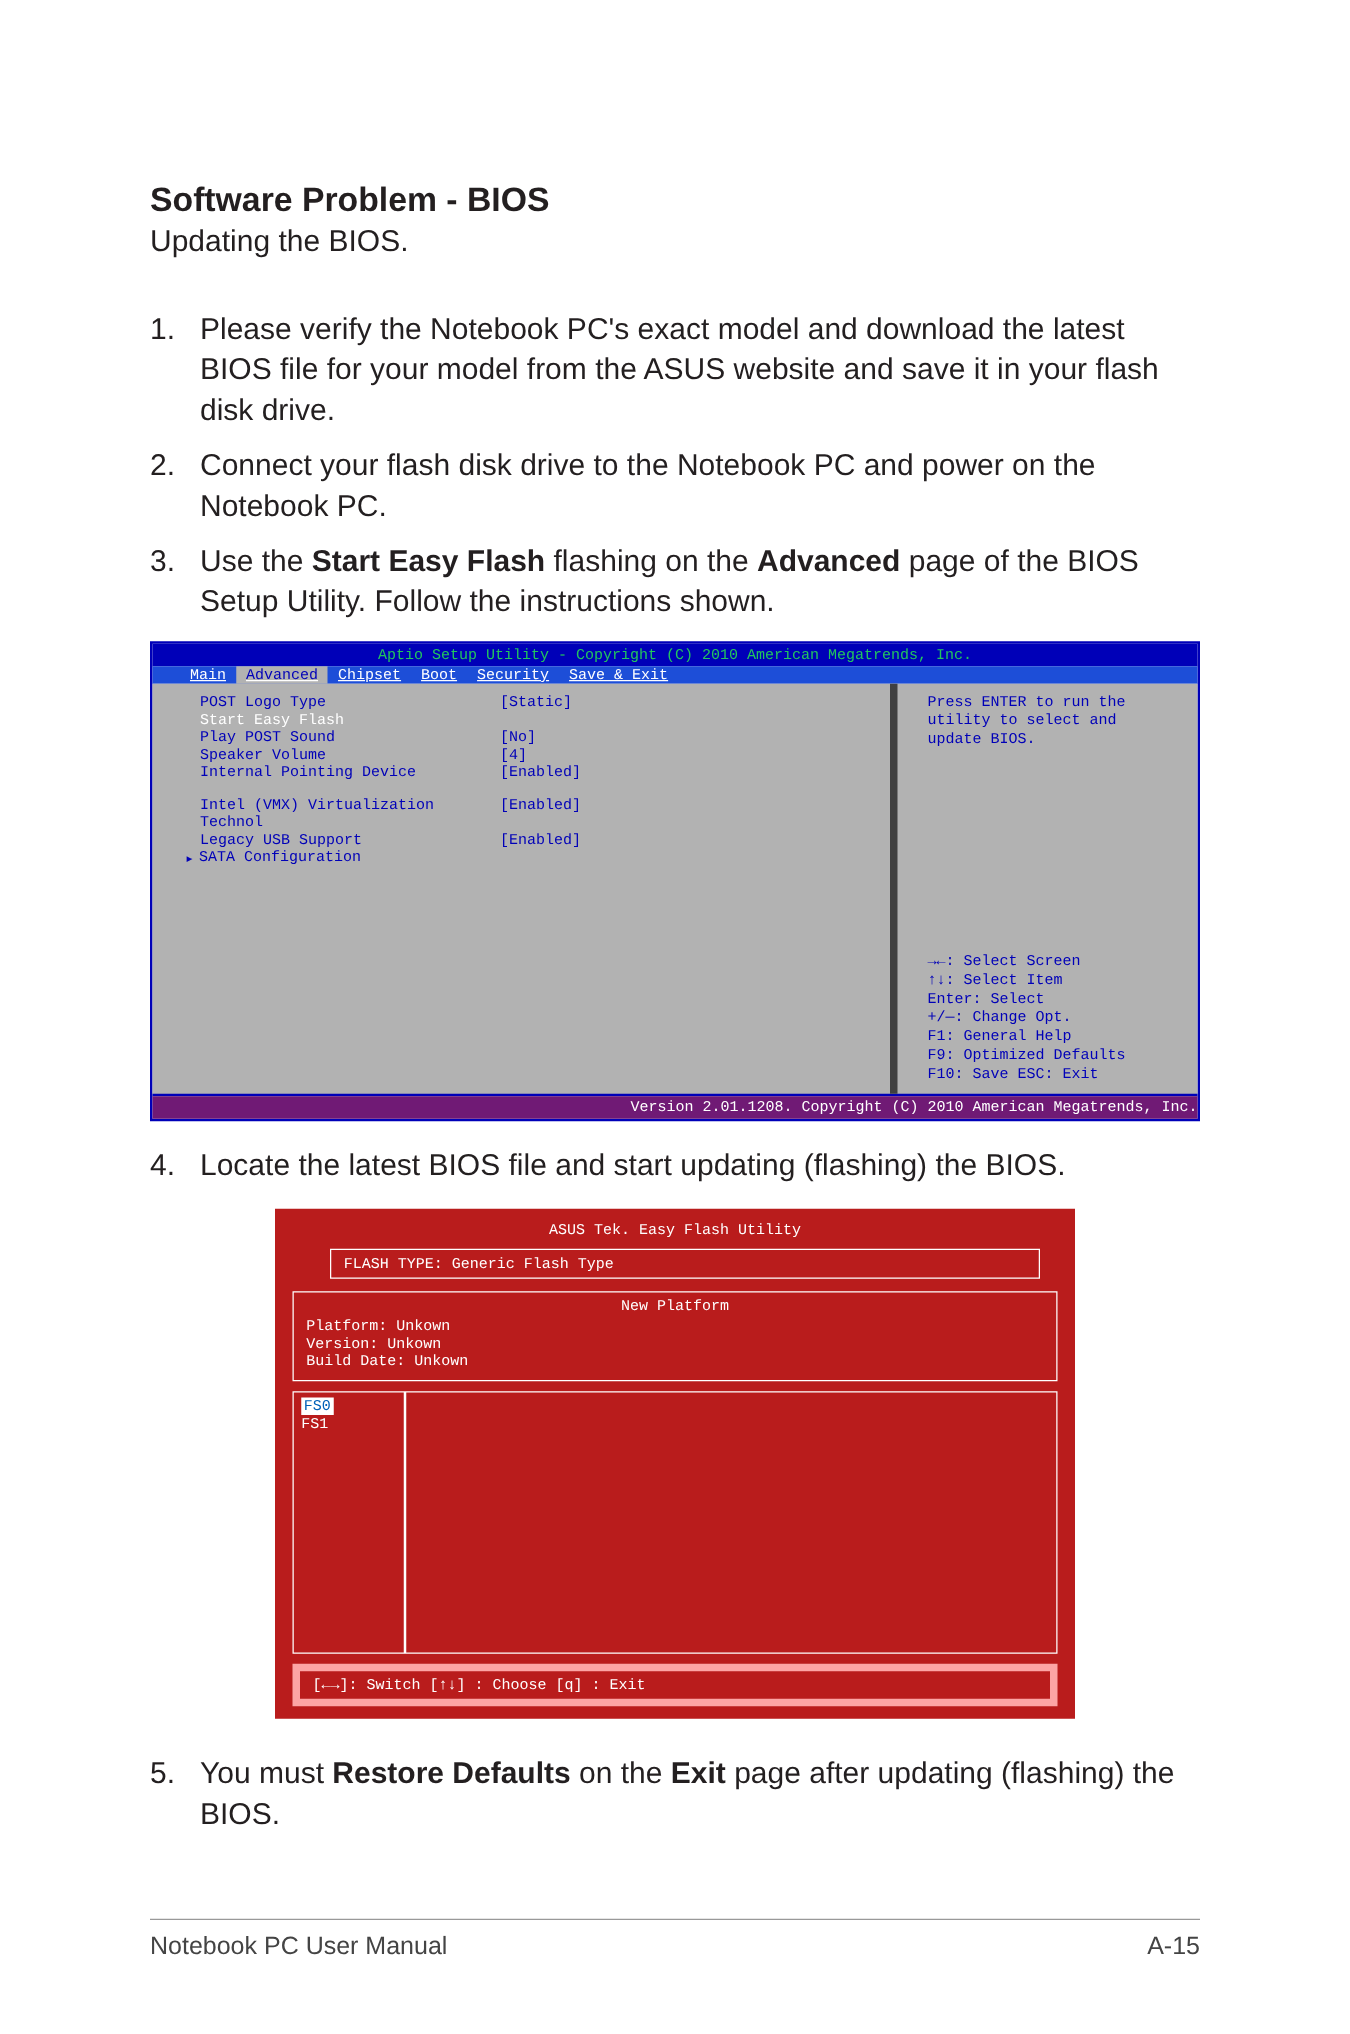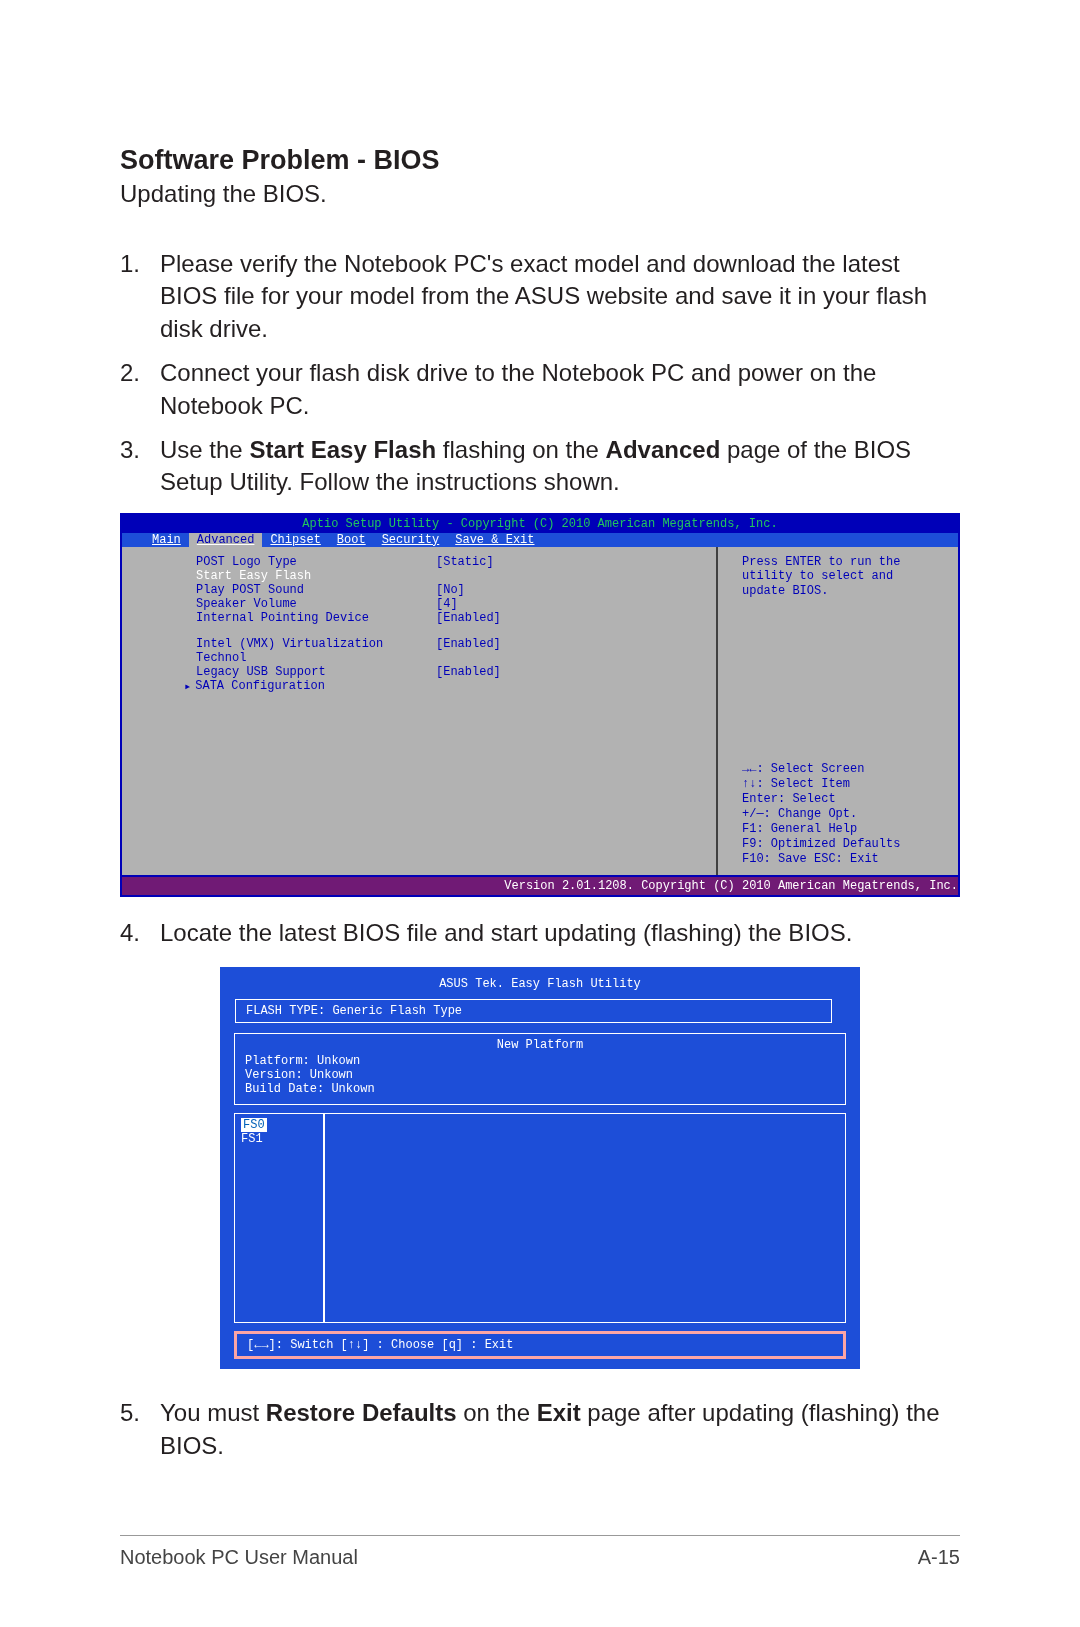--- a/index.html
+++ b/index.html
@@ -68,22 +68,21 @@
   .bios-body {
     background: #b2b2b2;
     color: #0000b8;
     display: flex;
     height: 330px;
     border-bottom: 2px solid #0000b8;
   }
   .bios-left {
     flex: 1;
     padding: 8px 0 8px 38px;
-    border-right: 2px solid #404040;
-    margin-left: 36px;
+    border-right: 6px solid #404040;
   }
   .bios-row { display: flex; }
   .bios-row .lbl { width: 240px; }
   .bios-row .val { }
   .bios-row.selected { color: #fff; }
   .bios-left .sub-arrow::before {
     content: "▸";
     color: #0000b8;
     position: relative;
     left: -12px;
@@ -107,34 +106,34 @@
   }
 
   
   .flash-wrap {
     display: flex;
     justify-content: center;
     margin: 18px 0 28px 0;
   }
   .flash {
     width: 640px;
-    background: #1d4ed8;
+    background: #b91c1c;
     color: #fff;
     font-family: "Consolas", "Courier New", monospace;
     font-size: 12px;
     padding: 10px 14px 10px 14px;
   }
   .flash .title {
     text-align: center;
     margin-bottom: 8px;
   }
   .flash .ftbox {
     border: 1px solid #fff;
     padding: 4px 10px;
-    margin: 0 14px 10px 1px;
+    margin: 0 14px 10px 30px;
   }
   .flash .platforms {
     display: flex;
     gap: 16px;
     margin: 0 0 8px 0;
   }
   .flash .pbox {
     border: 1px solid #fff;
     flex: 1;
     padding: 4px 10px 8px 10px;
@@ -159,21 +158,21 @@
     color: #0060b8;
     display: inline-block;
     padding: 0 2px;
   }
   .flash .detailbox {
     border: 1px solid #fff;
     flex: 1;
     height: 210px;
   }
   .flash .cmd {
-    border: 3px solid #fca5a5;
+    border: 6px solid #fca5a5;
     padding: 4px 10px;
   }
 
   
   .page-footer {
     position: absolute;
     left: 120px;
     right: 120px;
     bottom: 58px;
     border-top: 1px solid #999;

